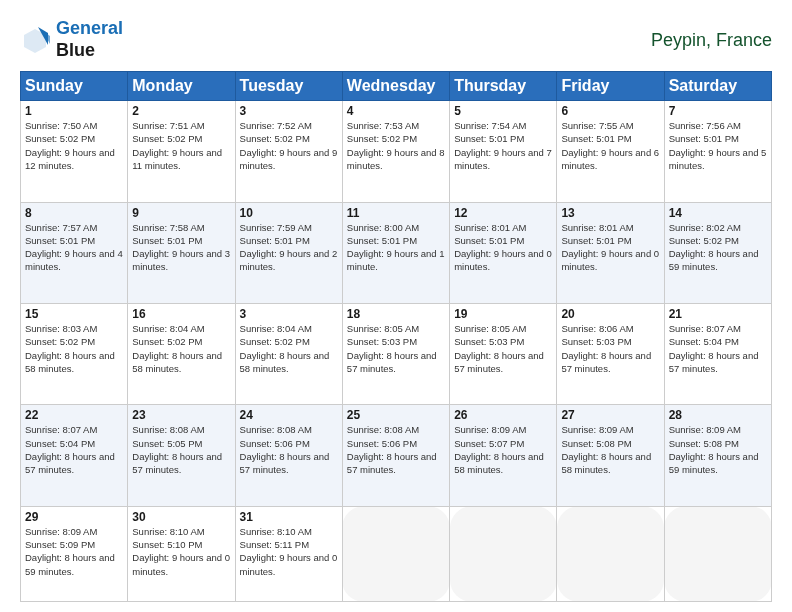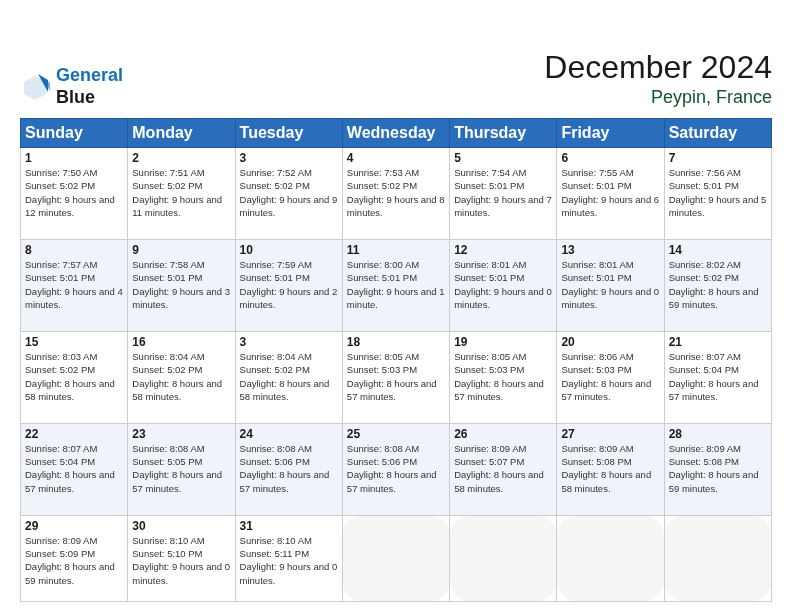--- a/index.html
+++ b/index.html
@@ -13,23 +13,22 @@
     .page {
       width: 792px;
       height: 612px;
       padding: 18px 20px 10px 20px;
       display: flex;
       flex-direction: column;
     }
     .header {
       display: flex;
       justify-content: space-between;
-      align-items: flex-end;
+      align-items: center;
       margin-bottom: 10px;
-      margin-top: 32px;
     }
     .logo {
       display: flex;
       align-items: center;
       gap: 6px;
     }
     .logo-text {
       font-size: 18px;
       font-weight: bold;
       color: #1a1a1a;
@@ -109,21 +108,20 @@
         <polygon points="15,4 26,10 26,22 15,28 4,22 4,10" fill="#1a6eb5" opacity="0.15"></polygon>
         <polygon points="18,2 28,8 28,20" fill="#1a6eb5"></polygon>
         <polygon points="22,5 30,11 30,19" fill="#1a6eb5" opacity="0.6"></polygon>
       </svg>
       <div class="logo-text">
         <div><span class="blue">General</span></div>
         <div>Blue</div>
       </div>
     </div>
     <div class="title-block">
-      <div class="main-title">December 2024</div>
       <div class="subtitle">Peypin, France</div>
     </div>
   </div>
 
   <table class="calendar">
     <thead>
       <tr>
         <th>Sunday</th>
         <th>Monday</th>
         <th>Tuesday</th>

